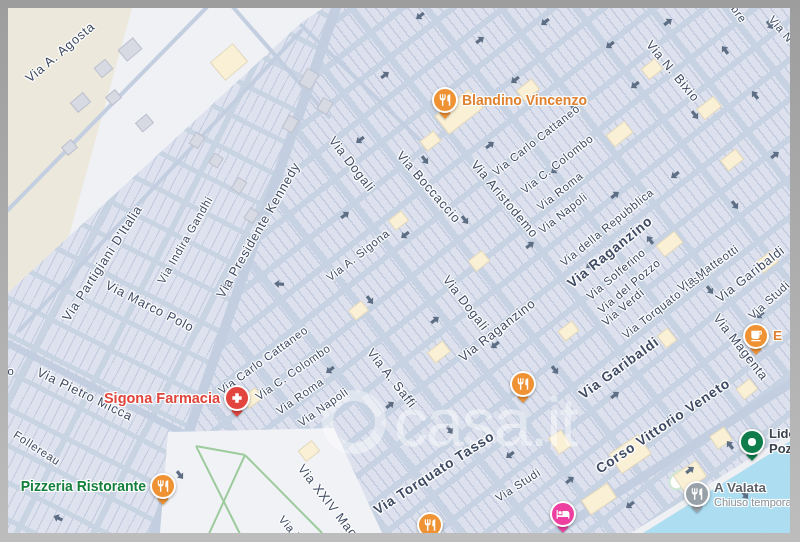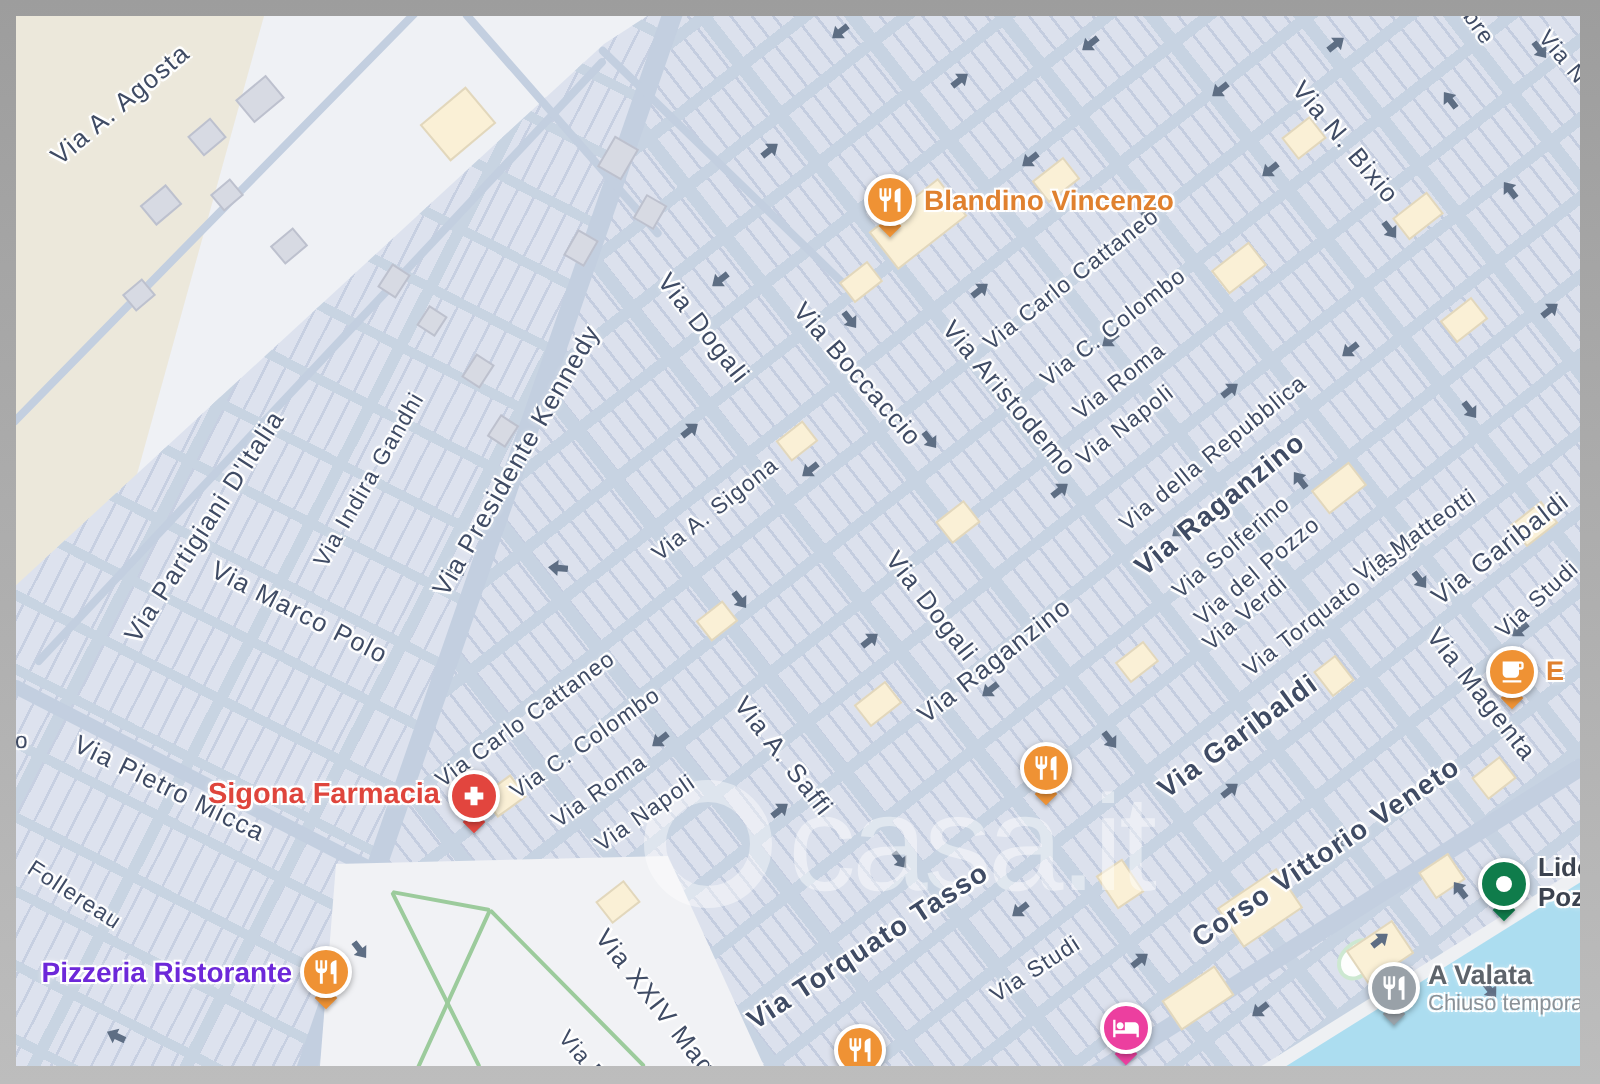--- a/index.html
+++ b/index.html
@@ -452,21 +452,21 @@
             <div>Sigona Farmacia</div>
           </div>
           <div class="poi-pin" style="left: 163px; top: 486px;">
             <div class="poi-tail" style="background: rgb(239, 146, 52);"></div>
             <div class="poi-circle" style="background: rgb(239, 146, 52);">
               <svg viewBox="0 0 24 24">
                 <path d="M11 9H9V2H7v7H5V2H3v7c0 2.12 1.66 3.84 3.75 3.97V22h2.5v-9.03C11.34 12.84 13 11.12 13 9V2h-2v7zm5-3v8h2.5v8H21V2c-2.76 0-5 2.24-5 4z"></path>
               </svg>
             </div>
           </div>
-          <div class="poi-label side-left" style="font-size: 14px; color: #6d28d9; top: 486px; left: 146px; transform: translate(-100%, -50%); text-align: right;">
+          <div class="poi-label side-left" style="font-size: 14px; color: #15803d; top: 486px; left: 146px; transform: translate(-100%, -50%); text-align: right;">
             <div>Pizzeria Ristorante</div>
           </div>
           <div class="poi-pin" style="left: 523px; top: 384px;">
             <div class="poi-tail" style="background: rgb(239, 146, 52);"></div>
             <div class="poi-circle" style="background: rgb(239, 146, 52);">
               <svg viewBox="0 0 24 24">
                 <path d="M11 9H9V2H7v7H5V2H3v7c0 2.12 1.66 3.84 3.75 3.97V22h2.5v-9.03C11.34 12.84 13 11.12 13 9V2h-2v7zm5-3v8h2.5v8H21V2c-2.76 0-5 2.24-5 4z"></path>
               </svg>
             </div>
           </div>

